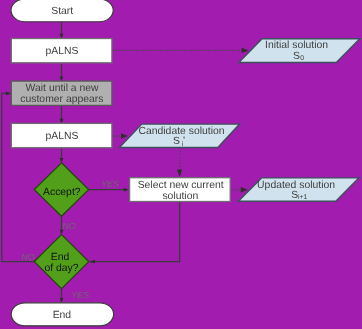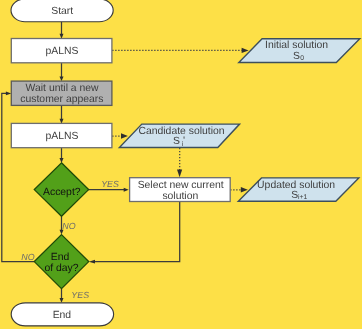--- a/index.html
+++ b/index.html
@@ -1,18 +1,18 @@
 <!DOCTYPE html>
 <html><head>
 <meta charset="utf-8">
 <title>Flowchart</title>
 <style>
   html,body{margin:0;padding:0;background:#ffffff;-webkit-font-smoothing:antialiased;text-rendering:geometricPrecision;}
   body{width:362px;height:329px;overflow:hidden;font-family:"Liberation Sans",sans-serif;}
-  #stage{position:relative;width:362px;height:329px;background:#fde047;}
+  #stage{position:relative;width:362px;height:329px;background:#a21caf;}
   svg{display:block;}
   .node-text{font-family:"Liberation Sans",sans-serif;font-size:10.4px;fill:#3f3f3f;text-anchor:middle;}
   .edge-label{font-family:"Liberation Sans",sans-serif;font-size:8.9px;font-style:italic;fill:#6b6b6b;text-anchor:middle;}
   .sub{font-size:6.8px;}
   .dec-text{fill:#111111;}
   .anch-start{text-anchor:start;}
   .solid-edge{stroke:#3b3b3b;fill:none;stroke-width:1.25;}
   .dot-edge{stroke:#454545;fill:none;stroke-width:1.25;stroke-dasharray:1.35 1.65;stroke-linecap:butt;}
   .ah{fill:#2e2e2e;stroke:none;}
 </style>

